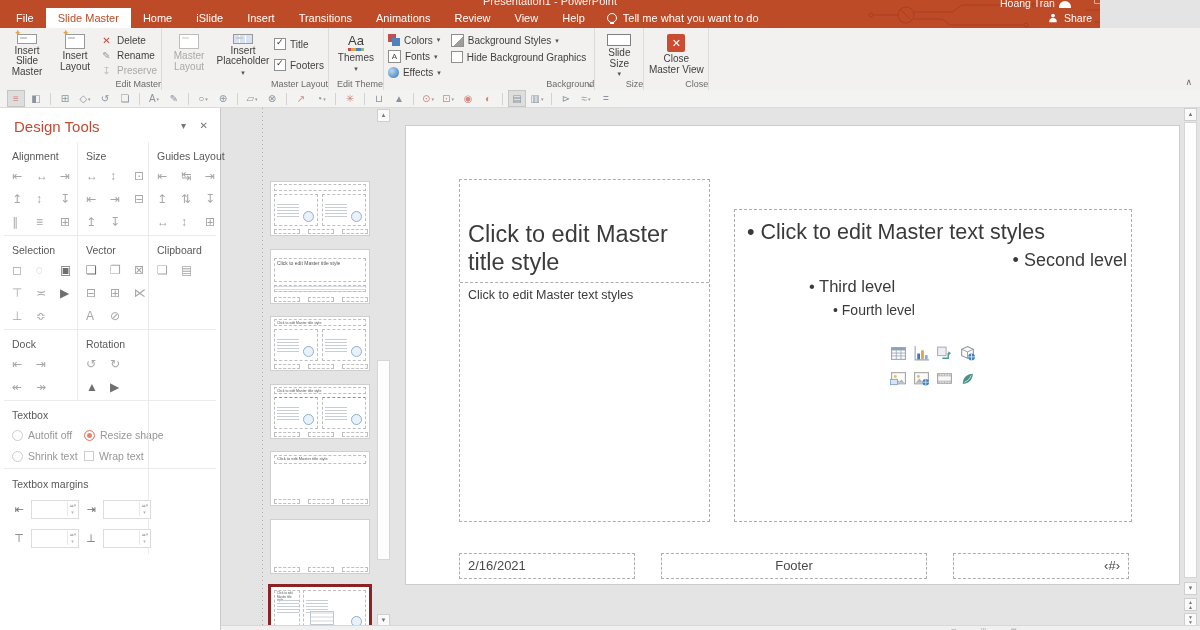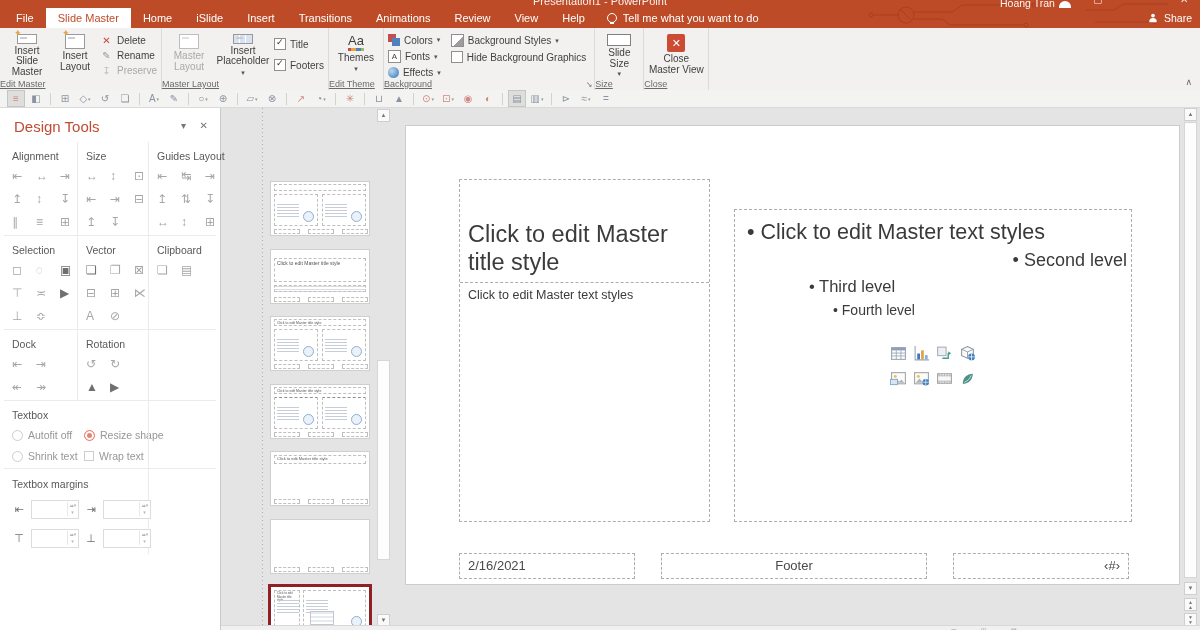--- a/index.html
+++ b/index.html
@@ -1,39 +1,39 @@
 <!DOCTYPE html>
 <html><head>
 <meta charset="utf-8">
 <style>
   html,body{margin:0;padding:0;}
   body{width:1200px;height:630px;position:relative;overflow:hidden;background:#E4E4E4;
        font-family:"Liberation Sans","DejaVu Sans",sans-serif;-webkit-font-smoothing:antialiased;}
   
-  .titlebar{position:absolute;left:0;top:0;width:1200px;height:28px;background:#BE4B28;overflow:hidden;}
+  .titlebar{position:absolute;left:0;top:0;width:1100px;height:28px;background:#BE4B28;overflow:hidden;}
   .circuit{position:absolute;left:0;top:0;pointer-events:none;}
   .tb-title{position:absolute;top:-5px;left:0;right:0;text-align:center;font-size:11px;color:rgba(255,255,255,.92);}
   .tb-user{position:absolute;top:-3px;left:1000px;font-size:10.5px;color:rgba(255,255,255,.95);}
   .tb-avatar{position:absolute;top:-6px;left:1058px;width:20px;height:17px;}
   .person{display:inline-block;position:relative;width:14px;height:14px;}
   .person:before{content:"";position:absolute;left:4px;top:0;width:6px;height:6px;border-radius:50%;background:#fff;}
   .person:after{content:"";position:absolute;left:1px;top:7px;width:12px;height:7px;border-radius:6px 6px 0 0;background:#fff;}
   .person.small{transform:scale(.62);transform-origin:center;}
   .wctl{position:absolute;top:-6px;color:rgba(255,255,255,.85);font-size:10px;}
   .tabs{position:absolute;left:4px;bottom:0;display:flex;height:20px;}
   .tab{padding:0 12px;font-size:11px;line-height:20px;color:#fff;white-space:nowrap;}
   .tab.active{background:#fff;color:#BE4B28;}
   .tellme{display:flex;align-items:center;gap:6px;margin-left:10px;color:#fff;font-size:11px;line-height:20px;}
   .bulb{display:inline-block;width:8px;height:8px;border:1px solid #fff;border-radius:50%;position:relative;top:0;}
   .bulb:after{content:"";position:absolute;left:2px;top:8px;width:4px;height:2px;background:#fff;}
   .share{position:absolute;right:8px;bottom:3px;display:flex;align-items:center;gap:4px;color:#fff;font-size:10.5px;}
   
   .ribbon{position:absolute;left:0;top:28px;width:1200px;height:62px;background:#F2F1F0;border-bottom:1px solid #D8D8D8;display:flex;align-items:stretch;}
   .rgroup{position:relative;border-right:1px solid #DCDBDA;padding:2px 4px 13px 4px;display:flex;gap:2px;}
-  .rg-label{position:absolute;bottom:1px;left:0;right:0;text-align:left;font-size:9px;color:#6A6A6A;white-space:nowrap;text-decoration:underline;}
+  .rg-label{position:absolute;bottom:1px;left:0;right:0;text-align:right;font-size:9px;color:#6A6A6A;white-space:nowrap;}
   .bigbtn{width:46px;display:flex;flex-direction:column;align-items:center;gap:2px;padding-top:4px;font-size:10px;line-height:10.5px;color:#3F3F3F;text-align:center;}
   .bigbtn .bl{white-space:normal;}
   .caret{font-size:7px;color:#555;line-height:6px;}
   .smallcol{display:flex;flex-direction:column;gap:4px;padding-top:5px;}
   .smallbtn{display:flex;align-items:center;gap:4px;font-size:10px;color:#3F3F3F;white-space:nowrap;}
   .smallbtn.disabled,.bigbtn.disabled{color:#A9A9A9;}
   .mslide{display:inline-block;width:18px;height:13px;border:1px solid #97999B;background:#fff;position:relative;}
   .mslide:after{content:"";position:absolute;left:2px;top:2px;width:7px;height:2px;background:#C9CCD1;}
   .mslide.star:before{content:"✦";position:absolute;left:-4px;top:-7px;color:#E8A33B;font-size:9px;}
   .mslide.grid{background:linear-gradient(90deg,#D9E2F3 0 5px,#fff 5px 6px,#D9E2F3 6px 11px,#fff 11px 12px,#D9E2F3 12px 17px);}

